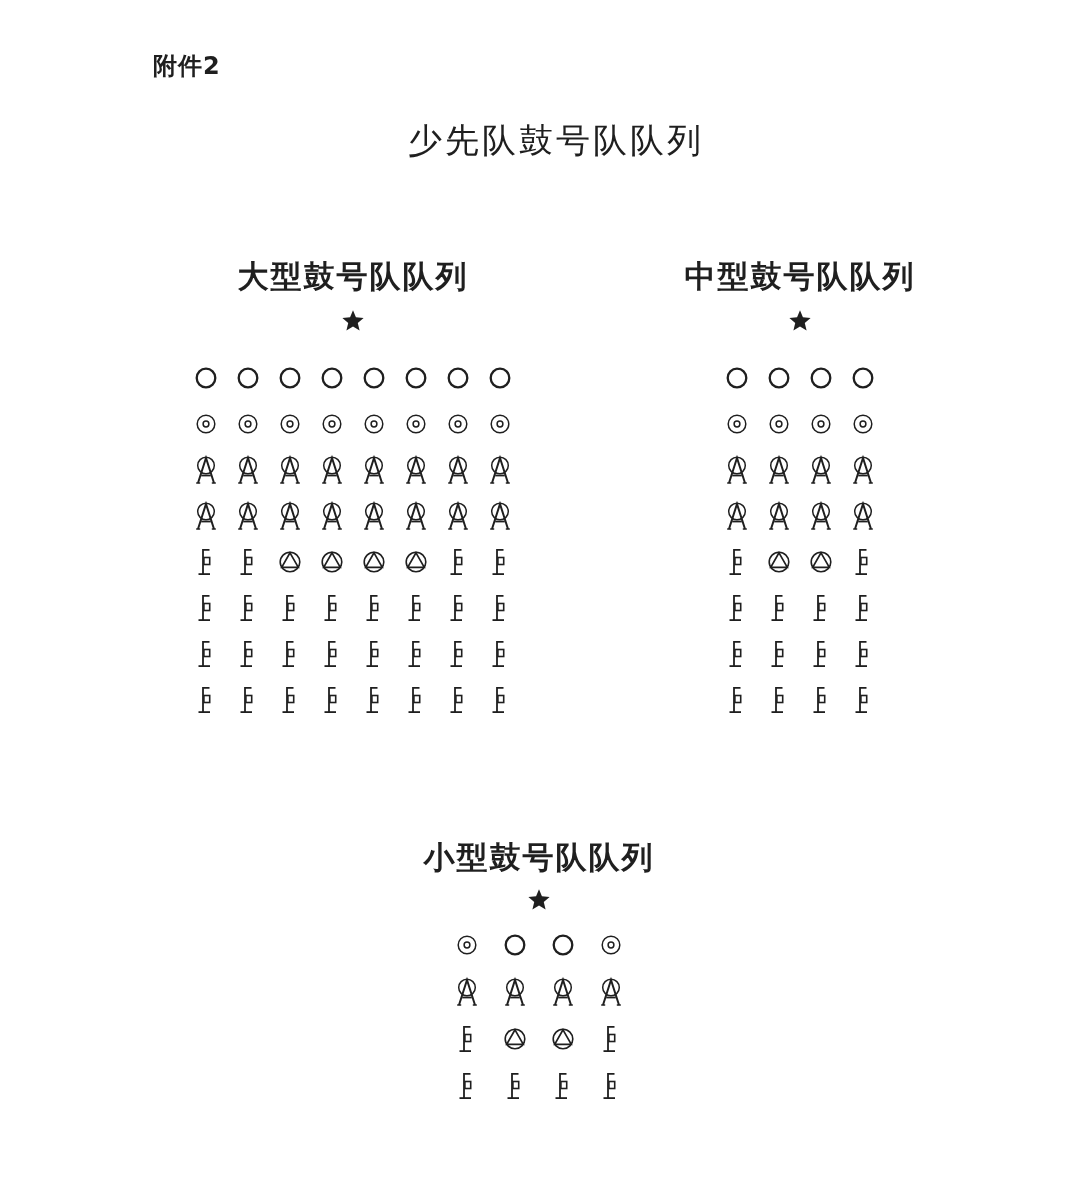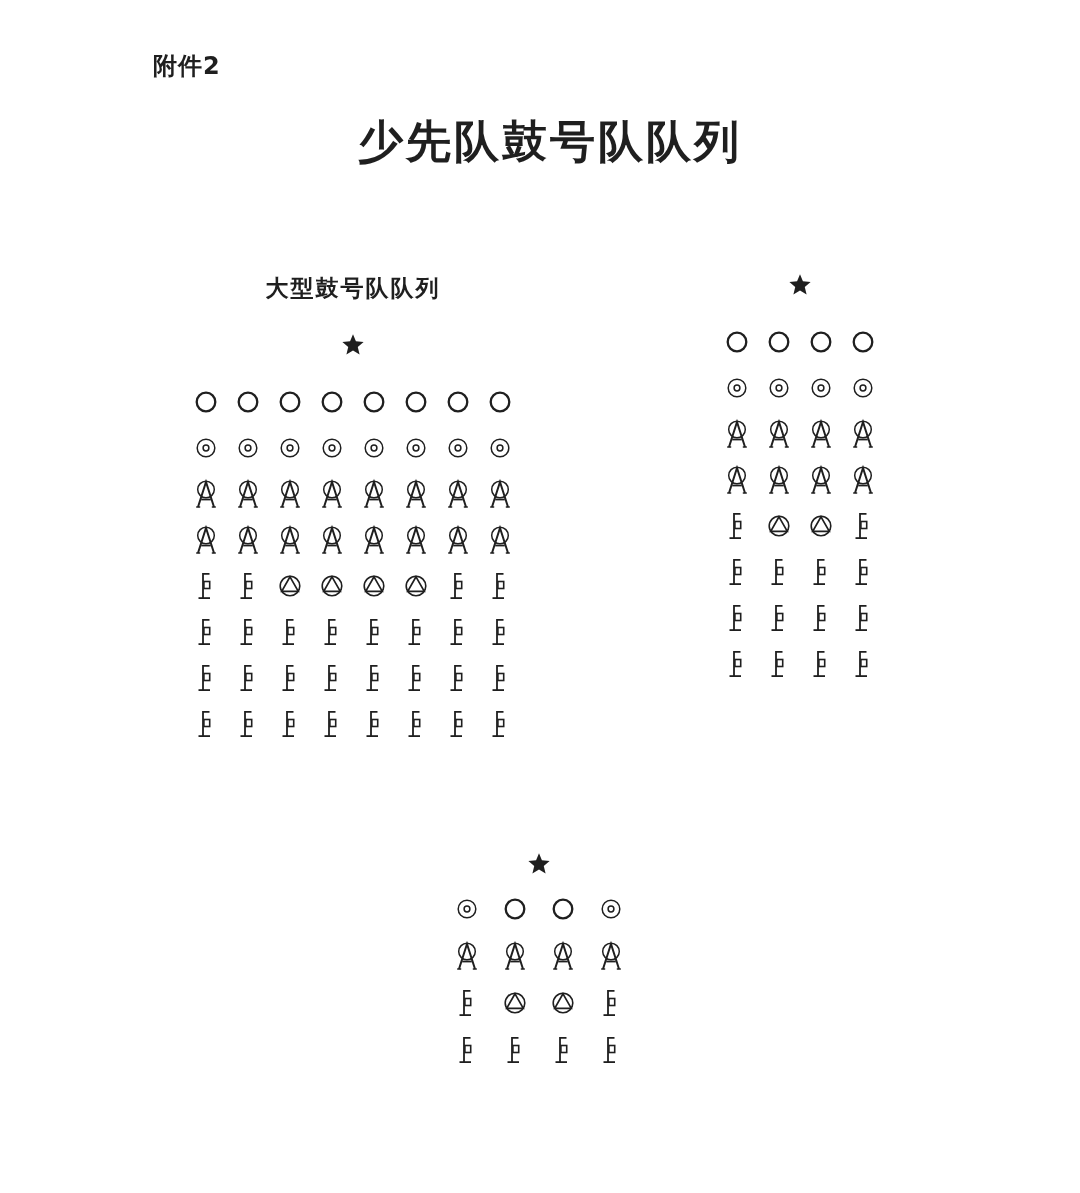--- a/index.html
+++ b/index.html
@@ -8,29 +8,29 @@
     color:#1f1f1f;font-family:"DejaVu Serif","Liberation Serif",serif;
     overflow:hidden;
   }
   .attachment-label{
     position:absolute;left:153px;top:50px;
     font-family:"DejaVu Sans","Liberation Sans",sans-serif;
     font-weight:700;font-size:24px;letter-spacing:1px;white-space:nowrap;
   }
   .main-title{
     position:absolute;left:546px;top:108px;transform:translateX(-50%);
-    font-size:45px;font-weight:700;letter-spacing:3px;white-space:nowrap;
-    margin:4px;
+    font-size:34px;font-weight:400;letter-spacing:3px;white-space:nowrap;
+    margin:10px;
   }
   .formation{position:absolute;display:flex;flex-direction:column;align-items:center;}
   .formation-large{left:185px;top:258px;width:336px;}
   .formation-medium{left:716px;top:258px;width:168px;}
   .formation-small{left:443px;top:839px;width:192px;}
   .ftitle{
-    margin:12px;font-size:23px;font-weight:600;line-height:36px;
+    margin:0;font-size:31px;font-weight:600;line-height:36px;
     letter-spacing:2px;white-space:nowrap;
   }
   .fstar{margin-top:14px;height:26px;display:flex;align-items:center;justify-content:center;}
   .formation-small .fstar{margin-top:12px;}
   .fgrid{display:flex;flex-direction:column;}
   .formation-large .fgrid,.formation-medium .fgrid{margin-top:21px;}
   .formation-small .fgrid{margin-top:8px;}
   .frow{display:flex;justify-content:center;}
   .fcell{display:flex;align-items:center;justify-content:center;}
   .formation-large .fcell,.formation-medium .fcell{width:42px;height:46px;}
@@ -516,20 +516,21 @@
             <path d="M16.5 4.9 L10 4.9 L10 29" fill="none" stroke="#1f1f1f" stroke-width="1.8"></path>
             <rect x="10.9" y="12.5" width="5.8" height="7" fill="none" stroke="#1f1f1f" stroke-width="1.6"></rect>
             <line x1="5.5" y1="29.1" x2="17" y2="29.1" stroke="#1f1f1f" stroke-width="1.8"></line>
           </svg>
         </span>
       </div>
     </div>
 </section>
 
 <section class="formation formation-medium">
+  <h2 class="ftitle">中型鼓号队队列</h2>
   <div class="fstar">
       <svg width="26" height="26" viewBox="0 0 24 24">
         <polygon fill="#1f1f1f" points="12,2 14.7,8.6 21.8,9.2 16.4,13.9 18.1,20.8 12,17 5.9,20.8 7.6,13.9 2.2,9.2 9.3,8.6"></polygon>
       </svg>
     </div>
   <div class="fgrid">
       <div class="frow">
         <span class="fcell">
           <svg width="26" height="34" viewBox="0 0 26 34">
             <circle cx="13" cy="17" r="9.3" fill="none" stroke="#1f1f1f" stroke-width="2.3"></circle>
@@ -768,20 +769,21 @@
             <path d="M16.5 4.9 L10 4.9 L10 29" fill="none" stroke="#1f1f1f" stroke-width="1.8"></path>
             <rect x="10.9" y="12.5" width="5.8" height="7" fill="none" stroke="#1f1f1f" stroke-width="1.6"></rect>
             <line x1="5.5" y1="29.1" x2="17" y2="29.1" stroke="#1f1f1f" stroke-width="1.8"></line>
           </svg>
         </span>
       </div>
     </div>
 </section>
 
 <section class="formation formation-small">
+  <h2 class="ftitle">小型鼓号队队列</h2>
   <div class="fstar">
       <svg width="26" height="26" viewBox="0 0 24 24">
         <polygon fill="#1f1f1f" points="12,2 14.7,8.6 21.8,9.2 16.4,13.9 18.1,20.8 12,17 5.9,20.8 7.6,13.9 2.2,9.2 9.3,8.6"></polygon>
       </svg>
     </div>
   <div class="fgrid">
       <div class="frow">
         <span class="fcell">
           <svg width="26" height="34" viewBox="0 0 26 34">
             <circle cx="13" cy="17" r="8.8" fill="none" stroke="#1f1f1f" stroke-width="1.5"></circle>

